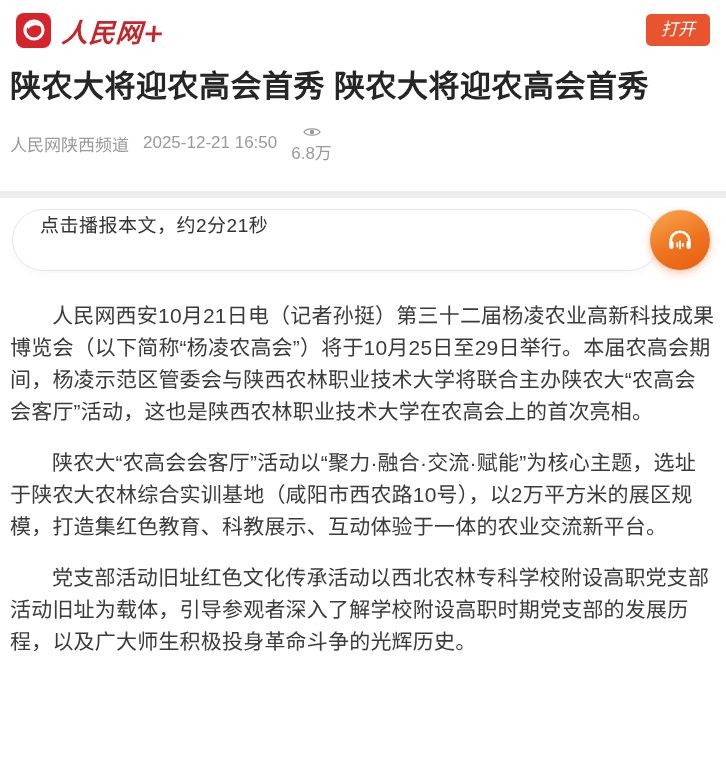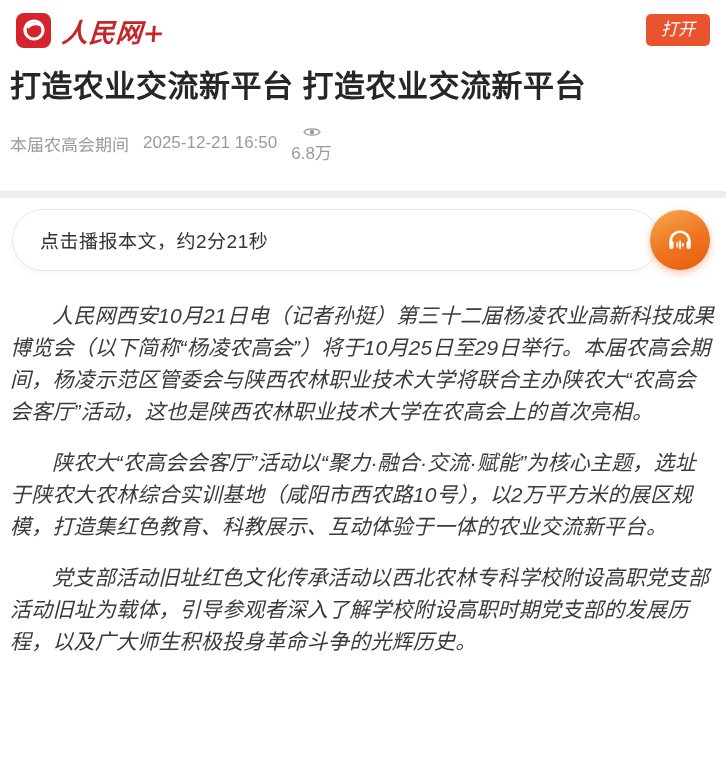--- a/index.html
+++ b/index.html
@@ -94,21 +94,20 @@
   .audio-pill {
     position: absolute;
     left: 0; right: 50px;
     top: 0;
     height: 62px;
     background: #ffffff;
     border: 1px solid #e7e7e7;
     border-radius: 31px;
     box-shadow: 0 3px 8px rgba(0,0,0,0.03);
     display: flex;
-    align-items: center;
     cursor: pointer;
   }
   .audio-label {
     padding-left: 27px;
     font-size: 19px;
     color: #333333;
     letter-spacing: 0.5px;
   }
   .audio-btn {
     position: absolute;
@@ -124,44 +123,43 @@
 
   
   .article-body { padding: 27px 10px 10px 10px; }
   .article-body p {
     font-size: 21px;
     line-height: 32px;
     color: #3b3b3b;
     text-indent: 2em;
     margin-bottom: 19px;
     letter-spacing: 0.2px;
-    font-style: italic;
   }
   .article-body p:last-child { margin-bottom: 0; }
 </style>
 </head>
 <body>
 
 <div class="header">
   <div class="logo-square">
     <svg width="26" height="26" viewBox="0 0 26 26" aria-hidden="true">
       <circle cx="13" cy="13" r="9" fill="none" stroke="#ffffff" stroke-width="3.2"></circle>
       <path d="M5.5 9 C 10 3.5, 19 4.5, 21.5 11 C 18 7.5, 11 7, 7.5 12 Z" fill="#ffffff"></path>
       <path d="M9 17.5 C 13 20.5, 18 19, 20 15.5 L 21.5 11 C 20.5 16.5, 14.5 19.5, 9 17.5 Z" fill="#d5242b"></path>
     </svg>
   </div>
   <div class="brand">人民网+</div>
   <div class="header-spacer"></div>
   <button class="open-btn">打开</button>
 </div>
 
 <div class="article-head">
-  <h1 class="title">打造农业交流新平台 打造农业交流新平台</h1>
+  <h1 class="title">陕农大将迎农高会首秀 陕农大将迎农高会首秀</h1>
   <div class="meta">
-    <span>本届农高会期间</span>
+    <span>人民网陕西频道</span>
     <span>2025-12-21 16:50</span>
     <span class="views">
       <span class="eye-icon">
         <svg width="18" height="12" viewBox="0 0 18 12" aria-hidden="true">
           <path d="M1 6 C 3.5 1.8, 14.5 1.8, 17 6 C 14.5 10.2, 3.5 10.2, 1 6 Z" fill="none" stroke="#9a9a9a" stroke-width="1.4"></path>
           <circle cx="9" cy="6" r="2.2" fill="#9a9a9a"></circle>
         </svg>
       </span>
       <span>6.8万</span>
     </span>

